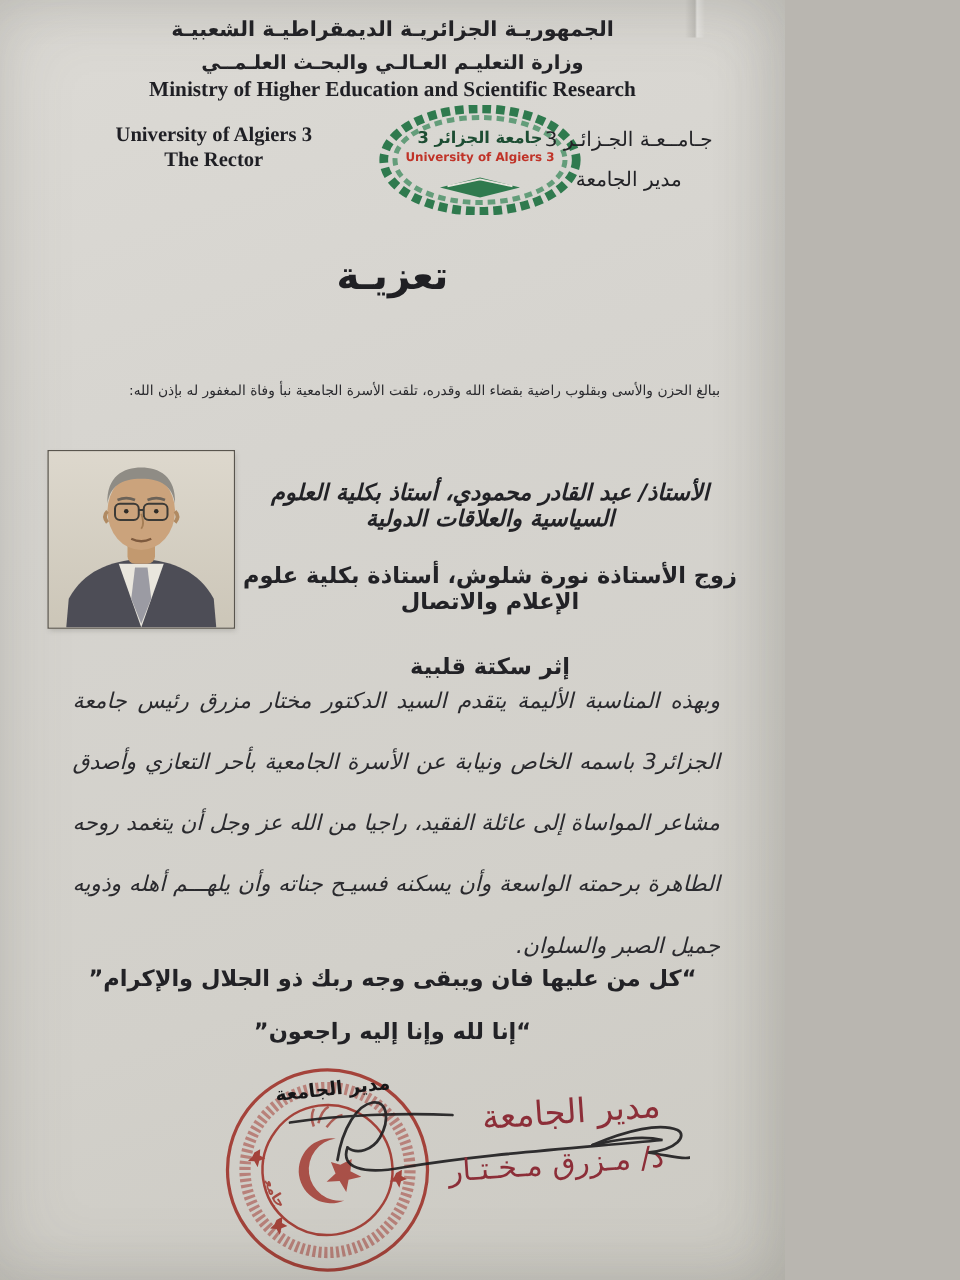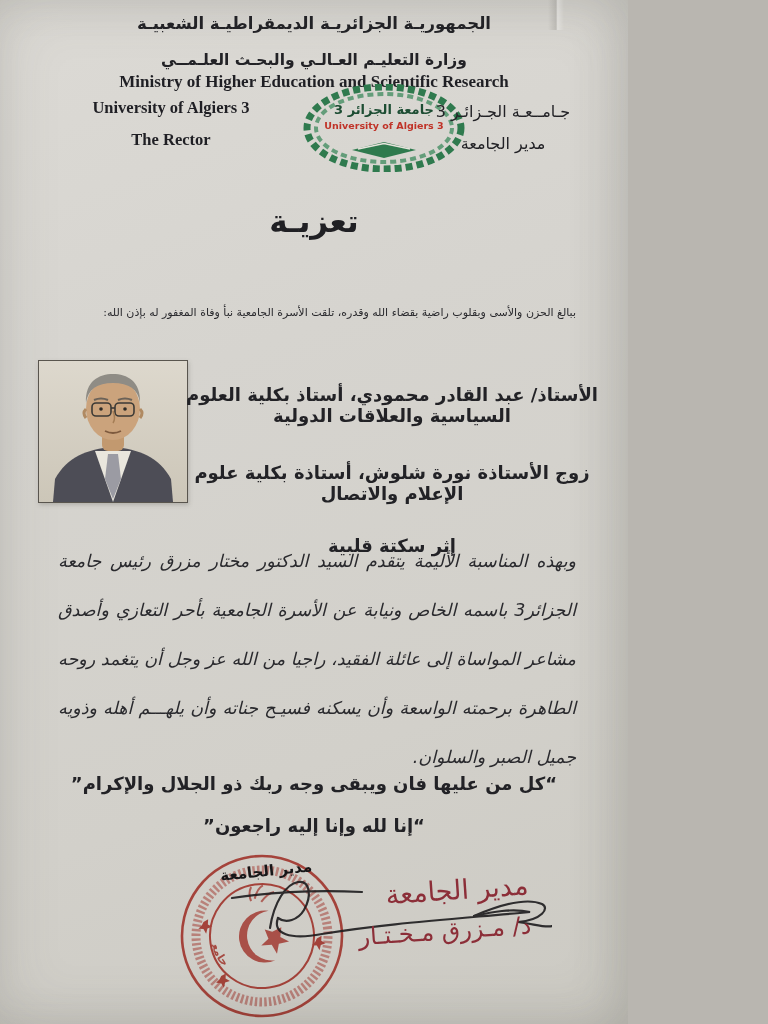--- a/index.html
+++ b/index.html
@@ -16,40 +16,40 @@
     color:#26262a;
   }
   .crease{
     position:absolute;left:548px;top:0;width:16px;height:30px;
     background:linear-gradient(90deg,rgba(120,118,112,0) 0%,rgba(120,118,112,.25) 50%,rgba(255,255,255,.3) 60%,rgba(120,118,112,0) 100%);
   }
   
   .header{position:absolute;top:14px;left:0;right:0;text-align:center;line-height:1.25;}
   .h-ar{font-weight:bold;font-size:16.5px;direction:rtl;color:#222226;}
   .h-en{font-family:"Liberation Serif",serif;font-weight:bold;font-size:17px;color:#1f1f24;margin-top:1px;}
-  .h-ar2{font-weight:bold;font-size:15.5px;direction:rtl;margin-top:16px;color:#222226;}
+  .h-ar2{font-weight:bold;font-size:15.5px;direction:rtl;margin-top:6px;color:#222226;}
   
   .sub-left{position:absolute;left:86px;top:98px;width:170px;text-align:center;
     font-family:"Liberation Serif",serif;font-weight:bold;font-size:16.5px;color:#1f1f24;}
-  .sub-left .l2{margin-top:12px;}
+  .sub-left .l2{margin-top:0;}
   .logo{position:absolute;left:302px;top:84px;width:164px;height:88px;}
   .sub-right{position:absolute;right:18px;top:102px;width:214px;text-align:center;
     direction:rtl;font-weight:normal;font-size:16px;color:#222226;}
   .sub-right .l2{margin-top:13px;}
   
   .title{position:absolute;top:203px;left:0;right:0;text-align:center;
     direction:rtl;font-weight:bold;font-size:31px;letter-spacing:1px;color:#202024;}
   
   .p1{position:absolute;left:58px;right:52px;top:290px;direction:rtl;
     text-align:justify;font-size:11px;line-height:46px;color:#2a2a2e;}
   .photo-frame{position:absolute;left:38px;top:360px;width:148px;height:141px;
     border:1px solid #59554e;background:#dad5ca;box-shadow:1px 2px 4px rgba(80,78,72,.25);}
   .deceased{position:absolute;left:180px;right:24px;top:384px;direction:rtl;
     text-align:center;font-weight:bold;font-size:18px;color:#222226;}
-  .deceased .d1{margin-bottom:36px;}
+  .deceased .d1{margin-bottom:24px;font-style:italic;}
   .deceased .d2{margin-bottom:31px;}
   .p2{position:absolute;left:58px;right:52px;top:537px;direction:rtl;
     text-align:justify;font-size:17.5px;line-height:49px;color:#2a2a2e;font-style:italic;}
   .quote{position:absolute;left:0;right:0;text-align:center;direction:rtl;
     font-weight:bold;font-size:18px;color:#222226;}
   .q1{top:773px;}
   .q2{top:815px;}
   
   .stamp{position:absolute;left:176px;top:850px;width:172px;height:172px;opacity:.88;
     mix-blend-mode:multiply;}

